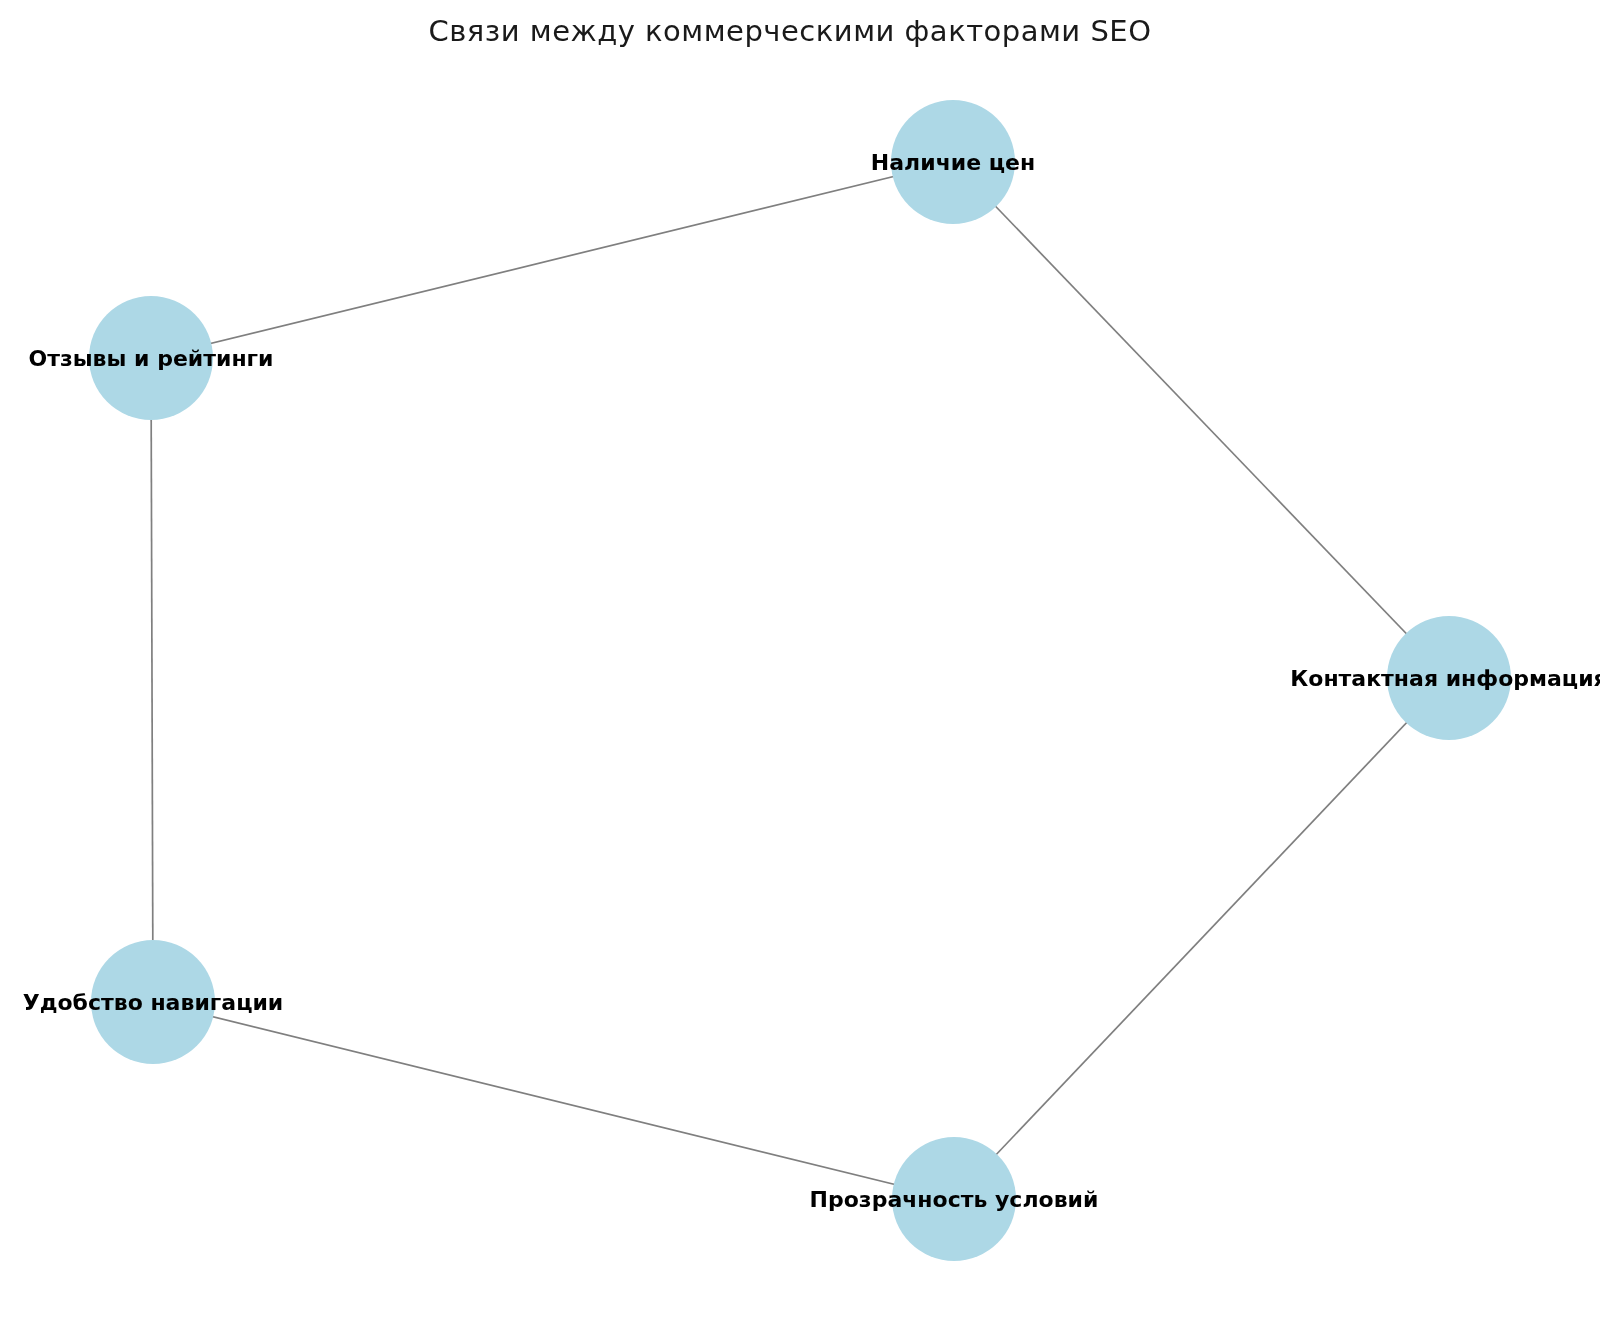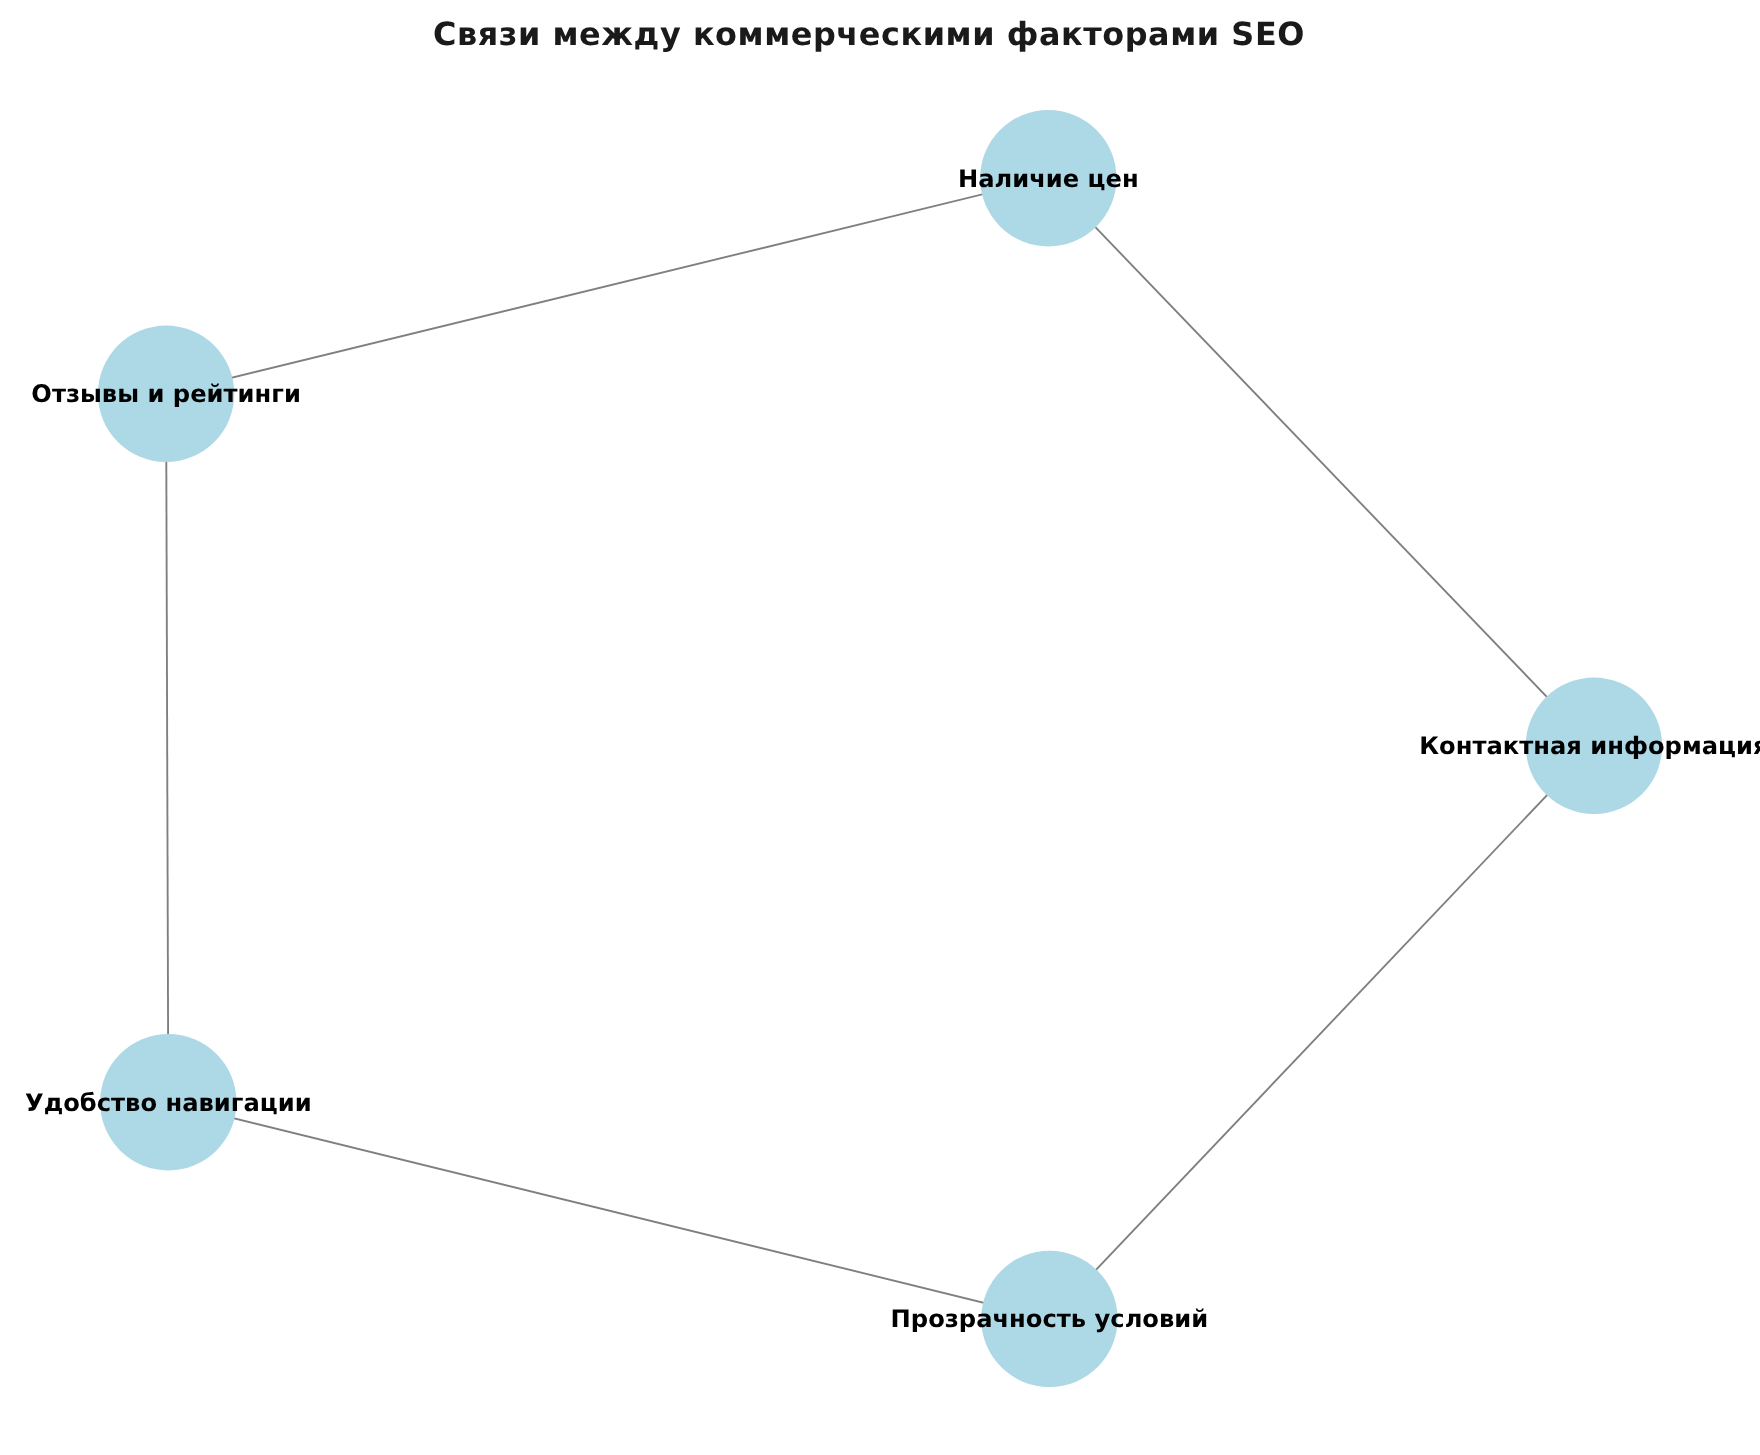--- a/index.html
+++ b/index.html
@@ -14,21 +14,21 @@
     position: relative;
     font-family: "DejaVu Sans", "Liberation Sans", sans-serif;
   }
   .chart-title {
     position: absolute;
     top: 14px;
     left: 0;
     width: 1580px;
     text-align: center;
     font-size: 29px;
-    font-weight: 700;
+    font-weight: 400;
     color: #1a1a1a;
     letter-spacing: 0.5px;
     white-space: nowrap;
   }
   .graph-svg {
     position: absolute;
     top: 0;
     left: 0;
     display: block;
   }

